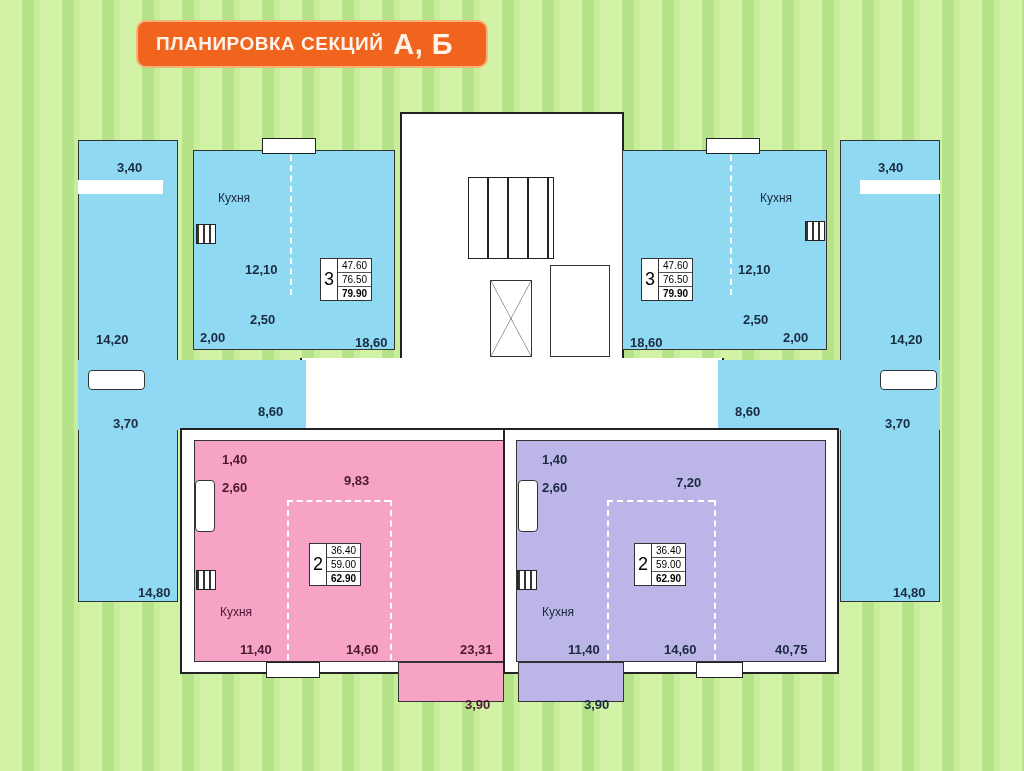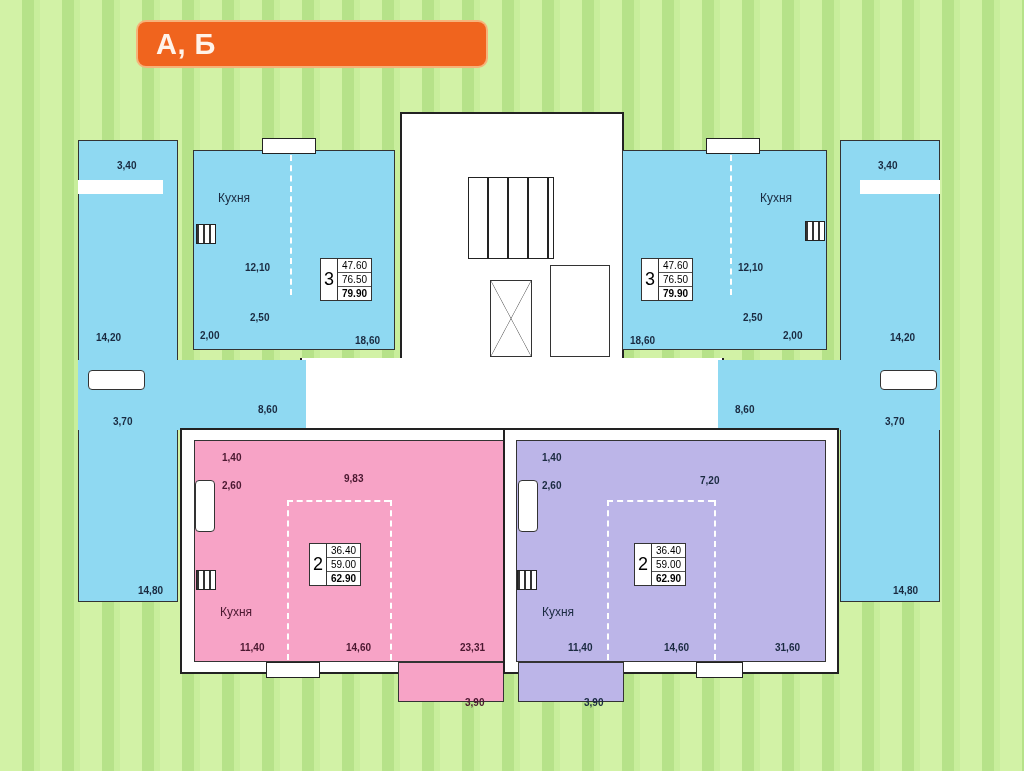--- a/index.html
+++ b/index.html
@@ -3,48 +3,49 @@
 <meta charset="utf-8">
 <style>
   html,body{margin:0;padding:0;}
   body{width:1024px;height:771px;overflow:hidden;position:relative;
     font-family:"Liberation Sans",sans-serif;
     background:repeating-linear-gradient(90deg,#d2f2a6 0px,#d2f2a6 22px,#b6e289 22px,#b6e289 34px,#c8ee9c 34px,#c8ee9c 40px);}
   .abs{position:absolute;}
   .title-banner{left:138px;top:22px;width:330px;height:44px;background:#f0641e;border-radius:8px;
     box-shadow:0 0 0 2px #f6b37a;display:flex;align-items:center;padding-left:18px;color:#fff3ea;
     font-weight:bold;font-size:19px;letter-spacing:0.5px;}
-  .title-banner .big{font-size:29px;}
+  .title-banner .big{font-size:29px;margin-left:10px;}
   .building{position:absolute;background:#fff;border:2px solid #222;box-sizing:border-box;}
   .room{position:absolute;box-sizing:border-box;border:1.5px solid #333;}
   .blue{background:#8fd9f2;}
   .pink{background:#f7a3c6;}
   .violet{background:#bcb5e8;}
   .white{background:#fff;}
-  .lbl{position:absolute;font-size:10px;font-weight:bold;color:#1a2a40;white-space:nowrap;}
+  .lbl{position:absolute;font-size:13px;font-weight:bold;color:#1a2a40;white-space:nowrap;}
   .pink-lbl{color:#4a1830;}
   .kitchen{font-weight:normal;font-size:12px;}
   .spec{position:absolute;background:#fff;border:1px solid #333;display:flex;font-size:10px;}
   .spec .n{font-size:18px;width:16px;display:flex;align-items:center;justify-content:center;border-right:1px solid #333;}
   .spec .vals div{padding:1px 4px;border-bottom:1px solid #555;}
   .spec .vals div:last-child{border-bottom:none;font-weight:bold;}
   .dash-v{position:absolute;width:0;border-left:2px dashed #fff;}
   .dash-h{position:absolute;height:0;border-top:2px dashed #fff;}
   .stove{position:absolute;width:18px;height:18px;background:repeating-linear-gradient(90deg,#333 0 2px,#fff 2px 6px),#fff;border:1px solid #222;}
   .tub{position:absolute;background:#fff;border:1px solid #333;border-radius:4px;}
   .stair{position:absolute;border:1.5px solid #222;background:repeating-linear-gradient(90deg,#fff 0 18px,#222 18px 20px);}
   .elev{position:absolute;border:1.5px solid #333;background:
     linear-gradient(to top right,transparent 49%,#888 50%,transparent 51%),
     linear-gradient(to bottom right,transparent 49%,#888 50%,transparent 51%),#fff;}
   .window{position:absolute;background:#fff;border:1.5px solid #222;}
 </style>
 </head>
 <body>
 
 <div class="abs title-banner">
+  <span>ПЛАНИРОВКА СЕКЦИЙ</span>
   <span class="big">А, Б</span>
 </div>
 
 <div class="building" style="left:62px;top:128px;width:900px;height:534px;border:none;background:transparent;"></div>
 
 <div class="building" style="left:400px;top:112px;width:224px;height:320px;"></div>
 <div class="stair" style="left:468px;top:177px;width:84px;height:80px;"></div>
 <div class="elev" style="left:490px;top:280px;width:40px;height:75px;"></div>
 <div class="room white" style="left:550px;top:265px;width:60px;height:92px;"></div>
 <div class="building" style="left:300px;top:358px;width:424px;height:72px;border-top:none;border-bottom:none;"></div>
@@ -137,25 +138,25 @@
 <div class="room violet" style="left:518px;top:662px;width:106px;height:40px;"></div>
 <div class="window" style="left:696px;top:662px;width:45px;height:14px;"></div>
 <div class="dash-v" style="left:607px;top:500px;height:160px;"></div>
 <div class="dash-v" style="left:714px;top:500px;height:160px;"></div>
 <div class="dash-h" style="left:607px;top:500px;width:107px;"></div>
 <div class="stove" style="left:517px;top:570px;"></div>
 <div class="tub" style="left:518px;top:480px;width:18px;height:50px;"></div>
 
 <span class="lbl" style="left:542px;top:452px;">1,40</span>
 <span class="lbl" style="left:542px;top:480px;">2,60</span>
-<span class="lbl" style="left:676px;top:475px;margin-left:24px;">7,20</span>
+<span class="lbl" style="left:676px;top:475px;">7,20</span>
 <span class="lbl kitchen" style="left:542px;top:605px;">Кухня</span>
 <span class="lbl" style="left:568px;top:642px;">11,40</span>
 <span class="lbl" style="left:664px;top:642px;">14,60</span>
-<span class="lbl" style="left:775px;top:642px;">31,60</span>
+<span class="lbl" style="left:775px;top:642px;">40,75</span>
 <span class="lbl" style="left:584px;top:697px;">3,90</span>
 <div class="spec" style="left:634px;top:543px;">
   <div class="n">2</div>
   <div class="vals">
     <div>36.40</div>
     <div>59.00</div>
     <div>62.90</div>
   </div>
 </div>
 

